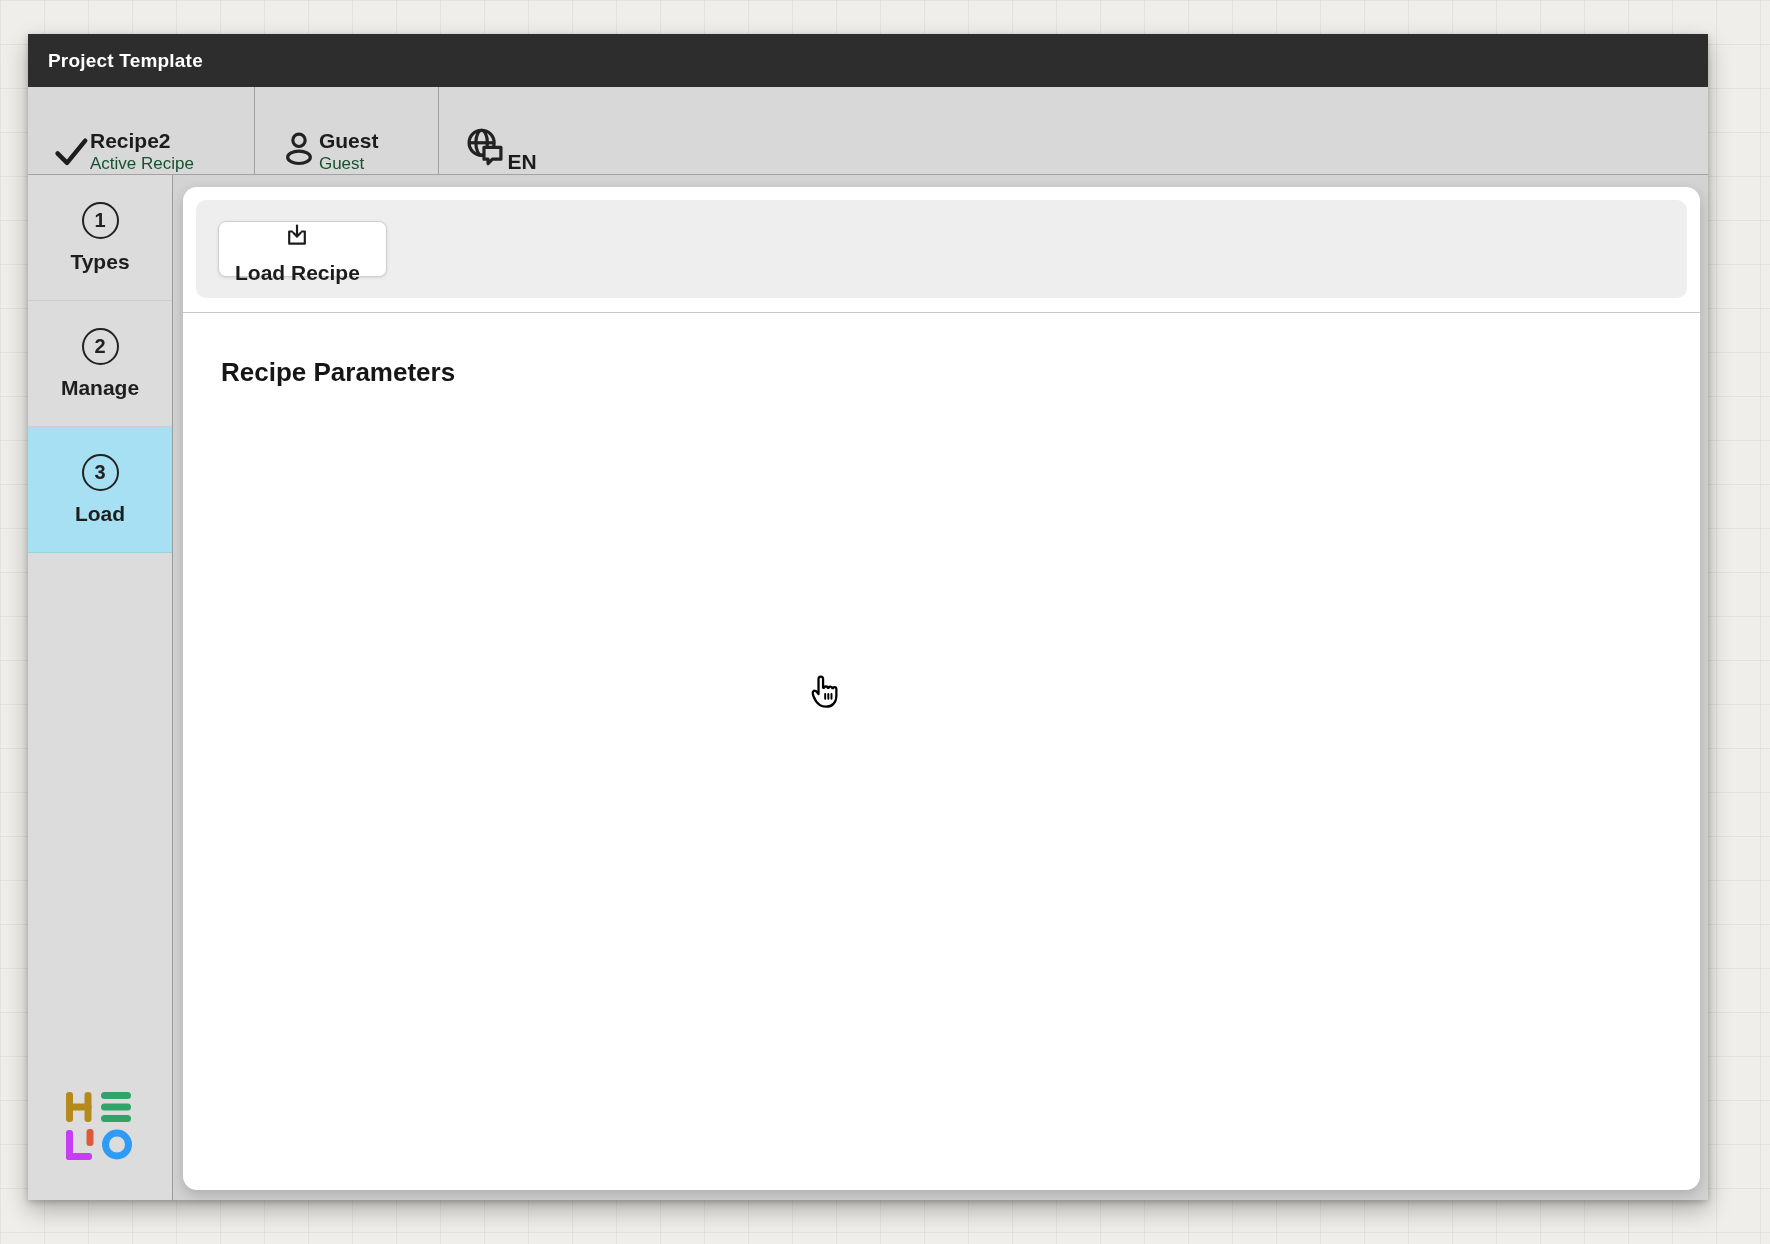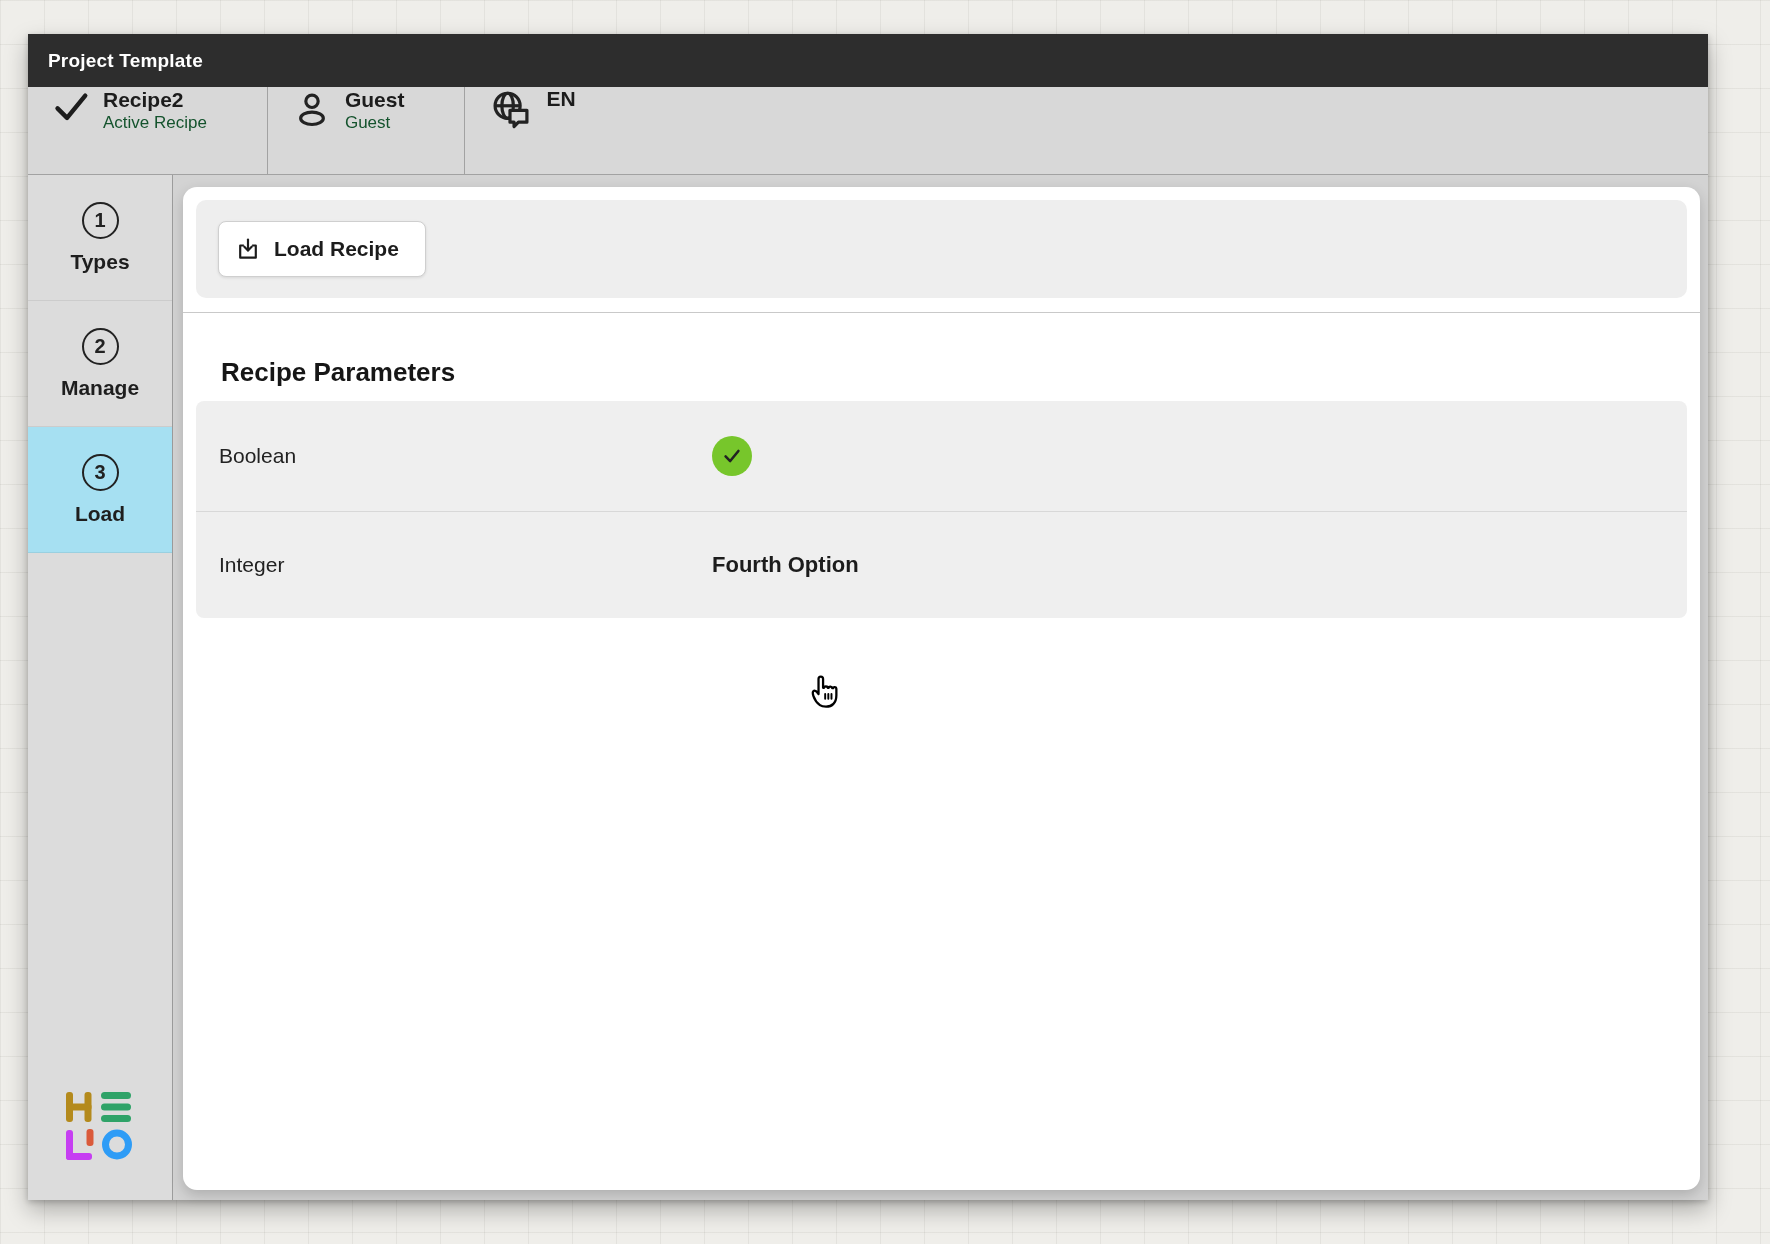--- a/index.html
+++ b/index.html
@@ -31,21 +31,21 @@
   }
 
   
   .header {
     height:88px; flex:0 0 88px; background:#d8d8d8;
     border-bottom:1px solid #a2a2a2;
     display:flex; align-items:stretch;
   }
   .header-left { flex:1; display:flex; align-items:center; gap:14px; padding-left:31px; }
   .app-title { font-size:23px; font-weight:bold; color:#1c1c1c; }
-  .header-block { display:flex; align-items:flex-start; gap:13px; padding:0 24px; }
+  .header-block { display:flex; align-items:flex-end; padding:0 24px; }
   .header-block.bordered { border-left:1px solid #a2a2a2;margin-left:36px; }
   .hb-text { display:flex; flex-direction:column; justify-content:center; }
   .hb-title { font-size:21px; font-weight:bold; color:#1c1c1c; line-height:25px; }
   .hb-sub { font-size:17px; color:#14532d; line-height:21px; }
   .lang-code { font-size:21px; font-weight:bold; color:#1c1c1c; }
 
   
   .app-body { flex:1; display:flex; min-height:0; }
 
   .sidebar {
@@ -76,21 +76,21 @@
   .toolbar {
     background:#eeeeee; border-radius:10px; height:98px;
     display:flex; align-items:center; padding-left:22px;
   }
   .load-btn {
     display:flex; align-items:center; gap:13px;
     background:#ffffff; border:1px solid #cfcfcf; border-radius:8px;
     height:56px; padding:0 26px 0 16px;
     font-family:"Liberation Sans", sans-serif;
     font-size:21px; font-weight:bold; color:#1c1c1c;
-    box-shadow:0 1px 3px rgba(0,0,0,0.10); cursor:pointer;
+    box-shadow:0 1px 3px rgba(0,0,0,0.10); cursor:pointer;flex-direction:column;
   }
 
   .panel-divider { height:1px; background:#c9c9c9; margin:14px -13px 0 -13px; }
 
   .section-title { font-size:26px; font-weight:bold; color:#161616; margin:44px 0 0 25px; }
 
   .params { background:#efefef; border-radius:8px; margin-top:13px; overflow:hidden; }
   .param-row { position:relative; height:110px; }
   .param-row + .param-row { border-top:1px solid #d8d8d8; height:107px; }
   .param-label {
@@ -208,38 +208,20 @@
               </svg>
             </span>
             <span>Load Recipe</span>
           </button>
         </div>
 
         <div class="panel-divider"></div>
 
         <div class="section-title">Recipe Parameters</div>
 
-        <div class="params">
-          <div class="param-row">
-            <span class="param-label">Boolean</span>
-            <span class="param-value">
-              <span class="check-badge">
-                <svg width="22" height="22" viewBox="0 0 24 24" fill="none">
-                  <path d="M5 12.5 L10 17.5 L19 6.5" stroke="#222" stroke-width="2.8" stroke-linecap="round" stroke-linejoin="round"></path>
-                </svg>
-              </span>
-            </span>
-          </div>
-          <div class="param-row">
-            <span class="param-label">Integer</span>
-            <span class="param-value">
-              <span class="value-text">Fourth Option</span>
-            </span>
-          </div>
-        </div>
 
       </div>
     </div>
   </div>
 </div>
 
 <div class="cursor">
   <svg viewBox="0 0 24 24" width="42" height="42">
     <path d="M9.1 21.2 C7.4 20 6 17.9 5.4 16.1 C5 14.9 4.8 13.8 5.3 13.3 C5.8 12.8 6.8 12.9 7.4 13.7 L8.3 14.9 V6.3 C8.3 4.5 10.9 4.5 10.9 6.3 V11.3 H11.4 C11.5 10.2 13.5 10.2 13.6 11.3 H14.1 C14.2 10.4 16 10.4 16.1 11.5 H16.6 C16.8 10.7 18.5 10.8 18.5 11.9 V15.6 C18.5 17.8 17.9 19.4 16.8 20.5 C15.8 21.6 14.3 22.1 12.6 22.1 C11.1 22.1 9.9 21.8 9.1 21.2 Z" fill="#ffffff" stroke="#000000" stroke-width="1.3" stroke-linejoin="round"></path>
     <path d="M12.1 14.8 V17.6 M13.9 14.8 V17.6 M15.7 14.8 V17.6" stroke="#000" stroke-width="1.1" stroke-linecap="round"></path>

